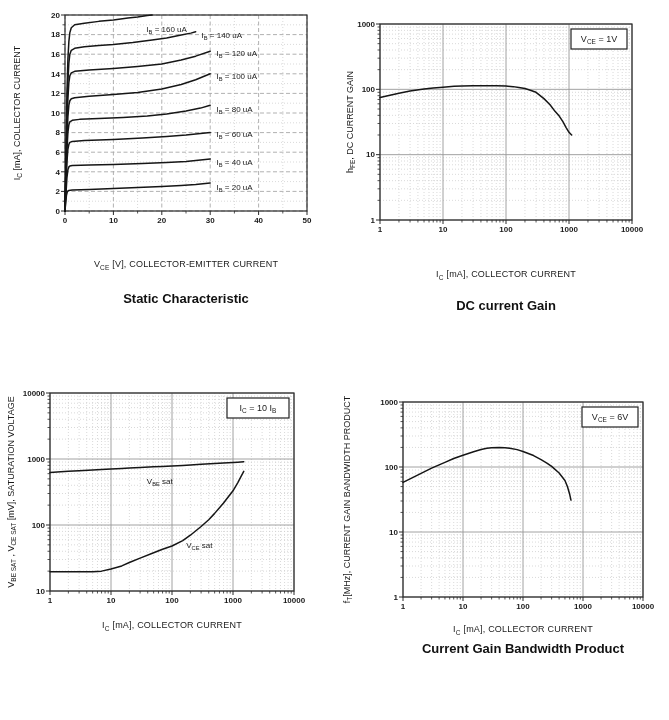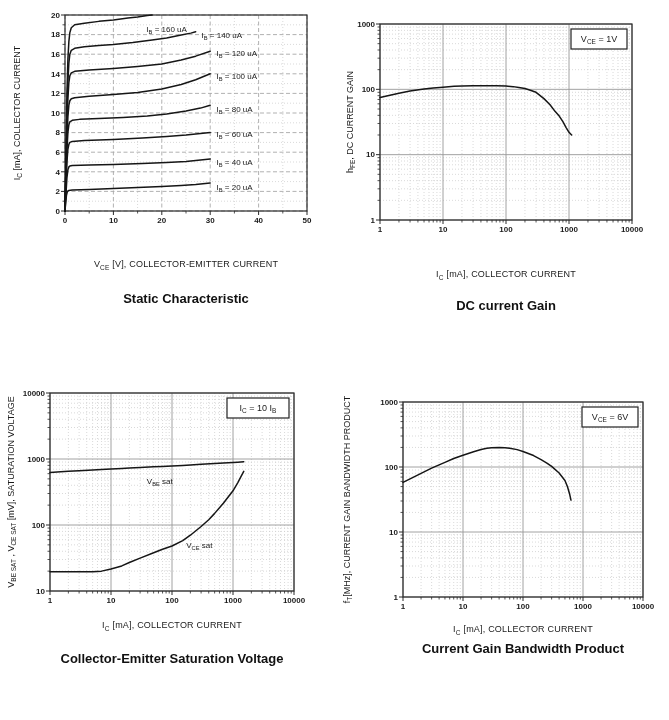--- a/index.html
+++ b/index.html
@@ -452,21 +452,20 @@
           <path d="M50.00 201.86 L68.36 201.86 L79.10 201.86 L92.64 201.71 L101.55 201.13 L111.00 199.06 L121.74 195.91 L129.36 192.53 L140.10 188.11 L153.64 182.73 L162.55 179.19 L172.00 176.04 L182.74 170.61 L190.36 165.22 L201.10 156.47 L208.73 149.77 L214.64 143.38 L223.55 133.06 L233.00 120.78 L237.83 112.53 L240.95 106.66 L243.74 101.35" fill="none" stroke="#161616" stroke-width="1.5" stroke-linejoin="round" stroke-linecap="round"></path>
         </g>
         <text x="159.75977351666847" y="114.2579831090161" text-anchor="middle" font-size="8" fill="#1a1a1a" font-family="&quot;Liberation Sans&quot;,sans-serif"><tspan>V</tspan><tspan font-size="5.76" dy="2.2">BE</tspan><tspan dy="-2.2" font-size="8"> sat</tspan></text>
         <text x="199.27663991187538" y="177.86797971382276" text-anchor="middle" font-size="8" fill="#1a1a1a" font-family="&quot;Liberation Sans&quot;,sans-serif"><tspan>V</tspan><tspan font-size="5.76" dy="2.2">CE</tspan><tspan dy="-2.2" font-size="8"> sat</tspan></text>
         <rect x="227" y="28" width="62" height="20" fill="#ffffff" stroke="#222" stroke-width="1.2"></rect>
         <text x="258" y="41.2" text-anchor="middle" font-size="9" fill="#1a1a1a" font-family="&quot;Liberation Sans&quot;,sans-serif"><tspan>I</tspan><tspan font-size="6.4799999999999995" dy="2.2">C</tspan><tspan dy="-2.2" font-size="9"> = 10 I</tspan><tspan font-size="6.4799999999999995" dy="2.2">B</tspan></text>
         <text x="14" y="122" text-anchor="middle" font-size="9" fill="#1a1a1a" font-family="&quot;Liberation Sans&quot;,sans-serif" transform="rotate(-90 14 122)"><tspan>V</tspan><tspan font-size="6.4799999999999995" dy="2.2">BE SAT</tspan><tspan dy="-2.2" font-size="9"> , V</tspan><tspan font-size="6.4799999999999995" dy="2.2">CE SAT</tspan><tspan dy="-2.2" font-size="9">  [mV], SATURATION VOLTAGE</tspan></text>
       </svg>
     <div class="xlabel" id="xl3"><span>I</span><span class="sub">C</span><span> [mA], COLLECTOR CURRENT</span></div>
     <div class="chart-title" id="t3">
-      <div>Collector-Emitter Saturation Voltage</div>
     </div>
   </div>
 
   <div>
     <svg id="svg4" class="chart-svg" width="334" height="245" viewBox="0 0 334 245">
         <g>
           <line x1="86.06179973983888" y1="32" x2="86.06179973983888" y2="227" stroke="#cfcfcf" stroke-width="0.8" stroke-dasharray="1 2"></line>
           <line x1="96.62727528317974" y1="32" x2="96.62727528317974" y2="227" stroke="#cfcfcf" stroke-width="0.8" stroke-dasharray="1 2"></line>
           <line x1="104.12359947967775" y1="32" x2="104.12359947967775" y2="227" stroke="#cfcfcf" stroke-width="0.8" stroke-dasharray="1 2"></line>
           <line x1="109.93820026016112" y1="32" x2="109.93820026016112" y2="227" stroke="#cfcfcf" stroke-width="0.8" stroke-dasharray="1 2"></line>

